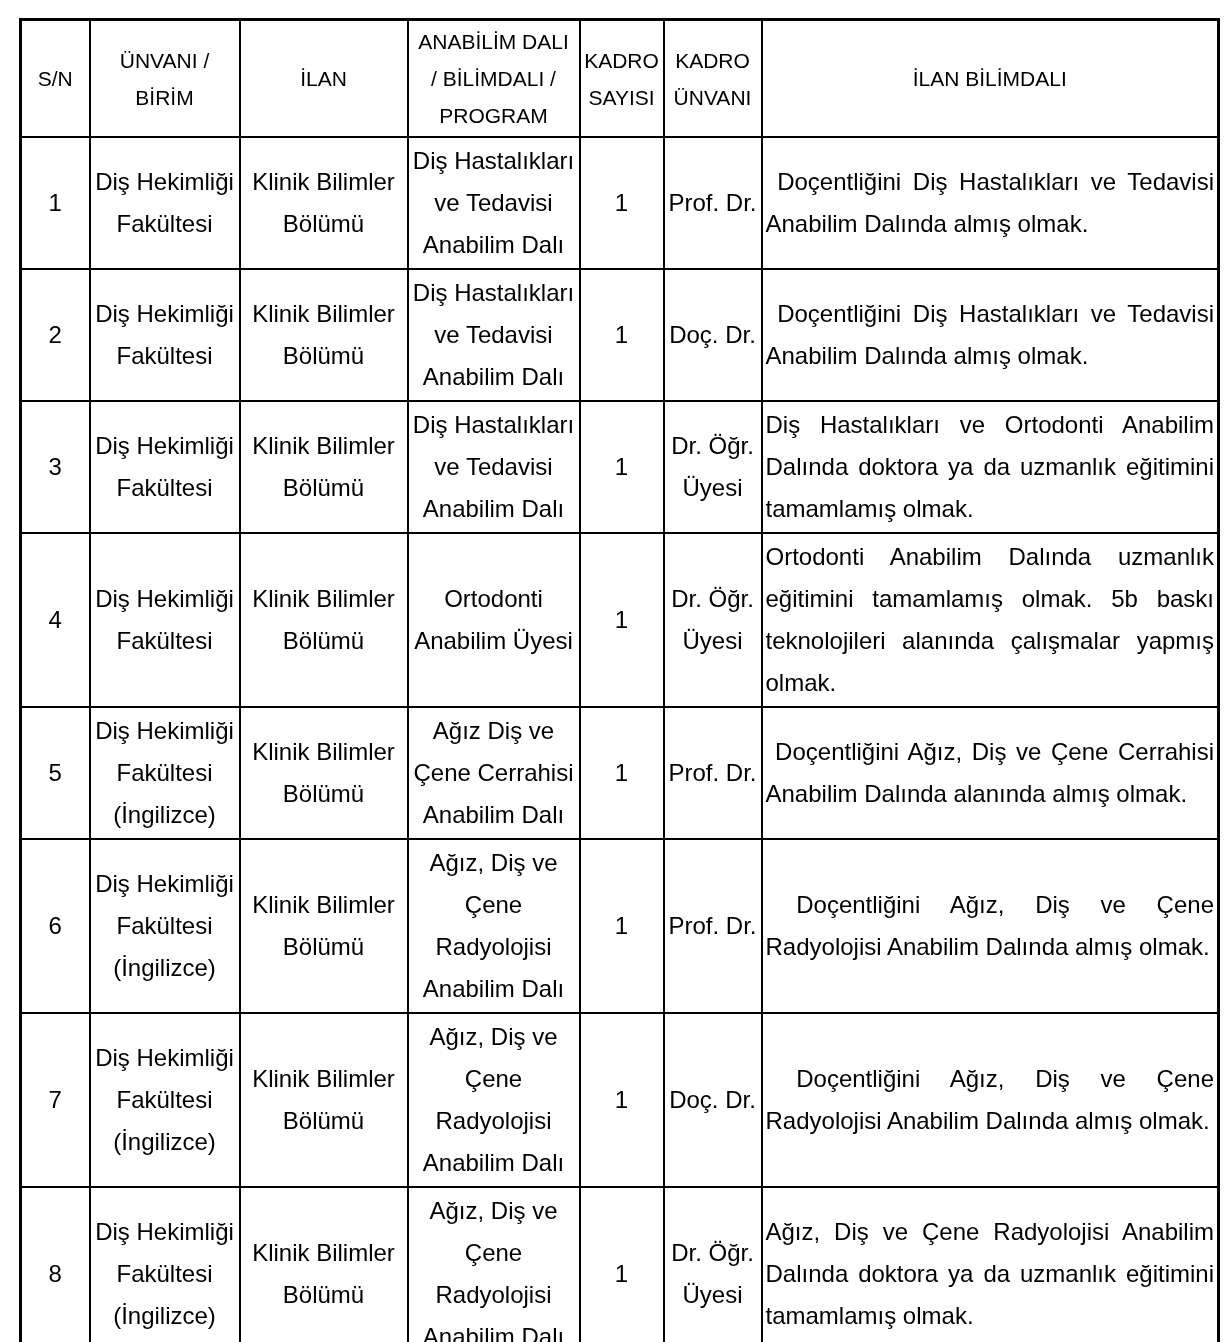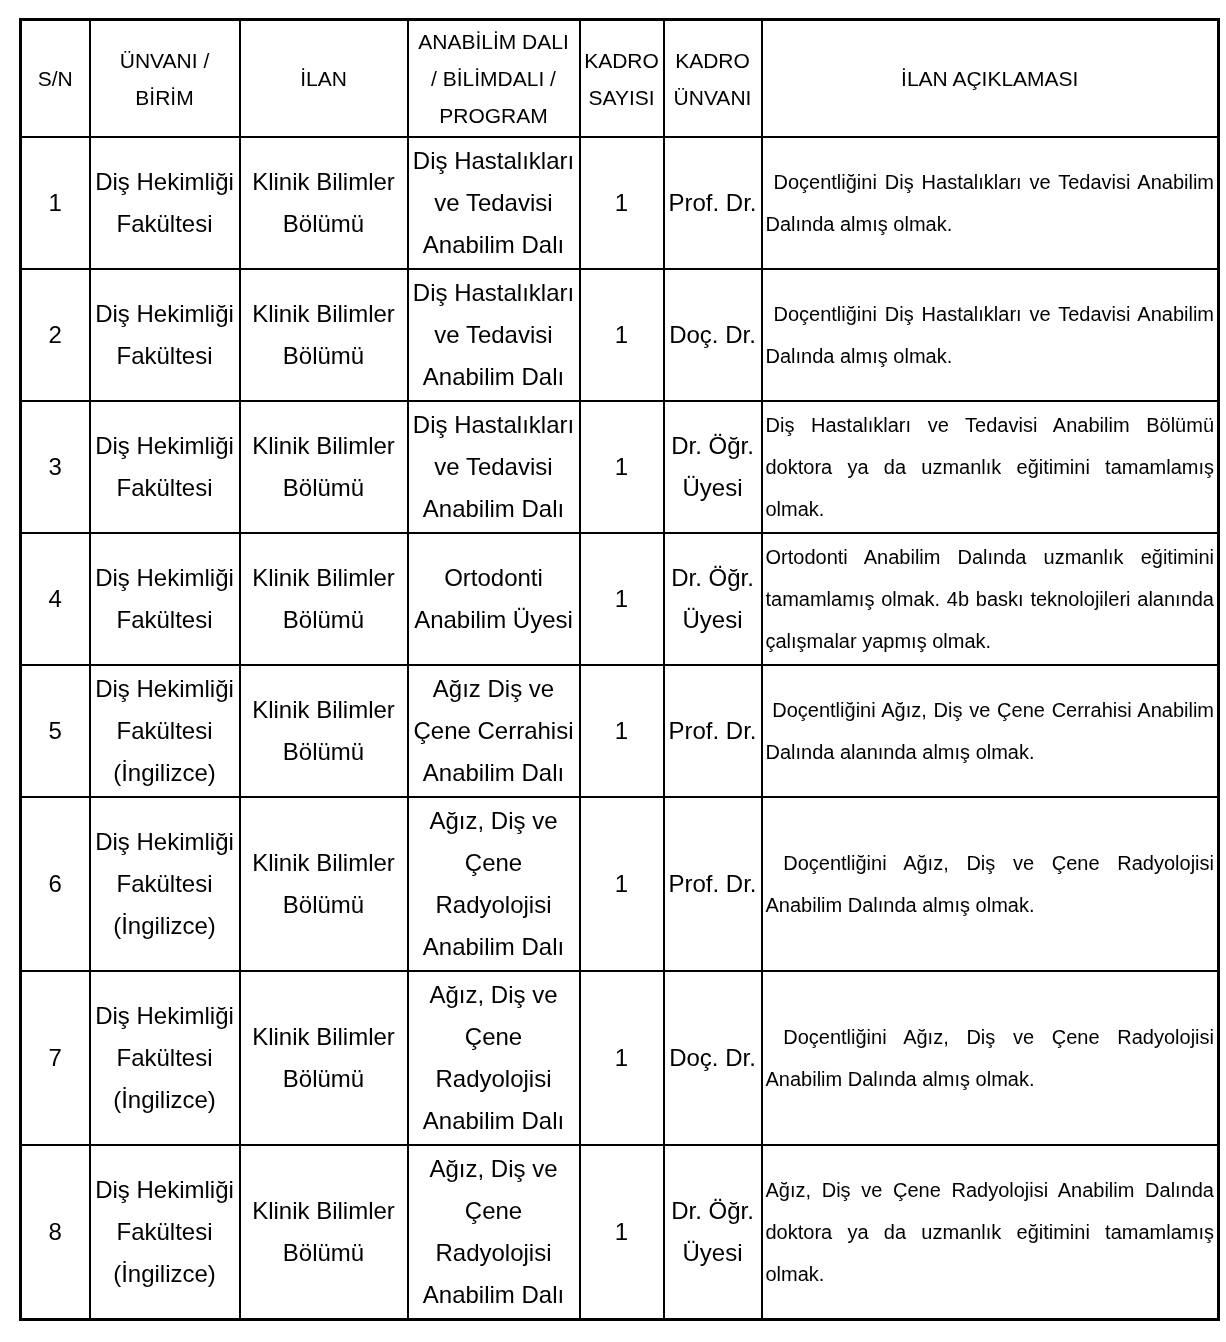--- a/index.html
+++ b/index.html
@@ -36,21 +36,21 @@
     text-align: center;
     white-space: pre-line;
   }
   td.center {
     font-size: 24px;
     line-height: 42px;
     text-align: center;
     white-space: pre-line;
   }
   td.desc {
-    font-size: 20px;
+    font-size: 24px;
     line-height: 42px;
     text-align: justify;
     white-space: pre-wrap;
     padding: 2px 16px 2px 12px;
     margin-left: 12px;
   }
 </style>
 </head>
 <body>
 
@@ -71,21 +71,21 @@
         <th class="hdr">ÜNVANI /
 BİRİM</th>
         <th class="hdr">İLAN</th>
         <th class="hdr">ANABİLİM DALI
 / BİLİMDALI /
 PROGRAM</th>
         <th class="hdr">KADRO
 SAYISI</th>
         <th class="hdr">KADRO
 ÜNVANI</th>
-        <th class="hdr">İLAN AÇIKLAMASI</th>
+        <th class="hdr">İLAN BİLİMDALI</th>
       </tr>
     </thead>
     <tbody>
       <tr>
         <td class="center">1</td>
         <td class="center">Diş Hekimliği
 Fakültesi</td>
         <td class="center">Klinik Bilimler
 Bölümü</td>
         <td class="center">Diş Hastalıkları
@@ -113,34 +113,34 @@
         <td class="center">Diş Hekimliği
 Fakültesi</td>
         <td class="center">Klinik Bilimler
 Bölümü</td>
         <td class="center">Diş Hastalıkları
 ve Tedavisi
 Anabilim Dalı</td>
         <td class="center">1</td>
         <td class="center">Dr. Öğr.
 Üyesi</td>
-        <td class="desc">Diş Hastalıkları ve Tedavisi Anabilim Bölümü doktora ya da uzmanlık eğitimini tamamlamış olmak.</td>
+        <td class="desc">Diş Hastalıkları ve Ortodonti Anabilim Dalında doktora ya da uzmanlık eğitimini tamamlamış olmak.</td>
       </tr>
       <tr>
         <td class="center">4</td>
         <td class="center">Diş Hekimliği
 Fakültesi</td>
         <td class="center">Klinik Bilimler
 Bölümü</td>
         <td class="center">Ortodonti
 Anabilim Üyesi</td>
         <td class="center">1</td>
         <td class="center">Dr. Öğr.
 Üyesi</td>
-        <td class="desc">Ortodonti Anabilim Dalında uzmanlık eğitimini tamamlamış olmak. 4b baskı teknolojileri alanında çalışmalar yapmış olmak.</td>
+        <td class="desc">Ortodonti Anabilim Dalında uzmanlık eğitimini tamamlamış olmak. 5b baskı teknolojileri alanında çalışmalar yapmış olmak.</td>
       </tr>
       <tr>
         <td class="center">5</td>
         <td class="center">Diş Hekimliği
 Fakültesi
 (İngilizce)</td>
         <td class="center">Klinik Bilimler
 Bölümü</td>
         <td class="center">Ağız Diş ve
 Çene Cerrahisi

